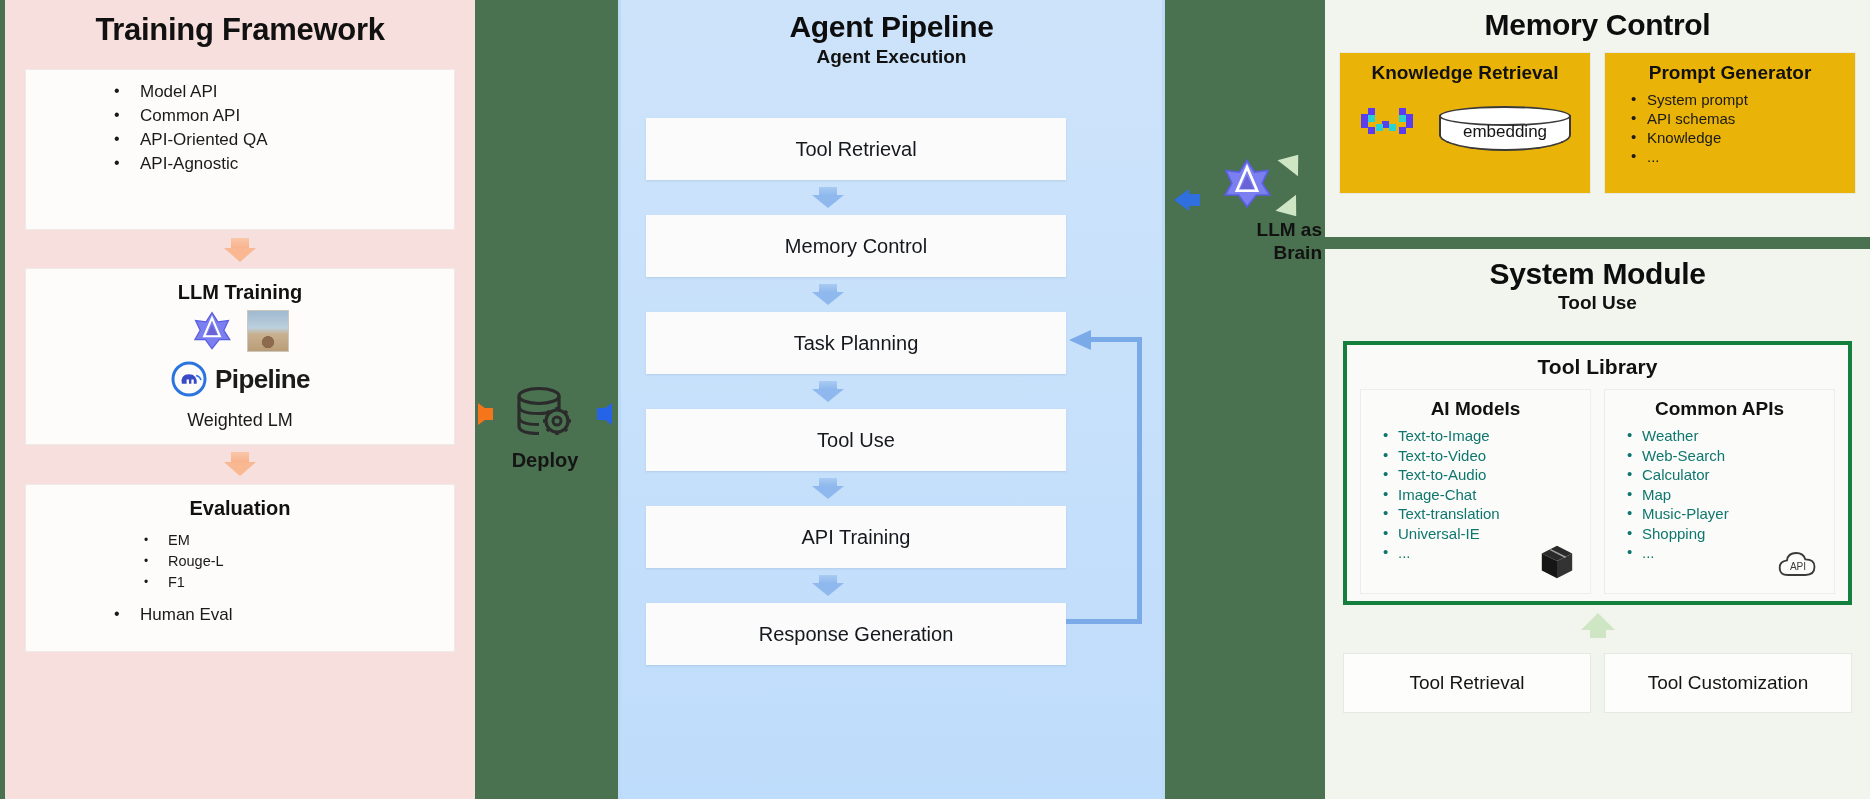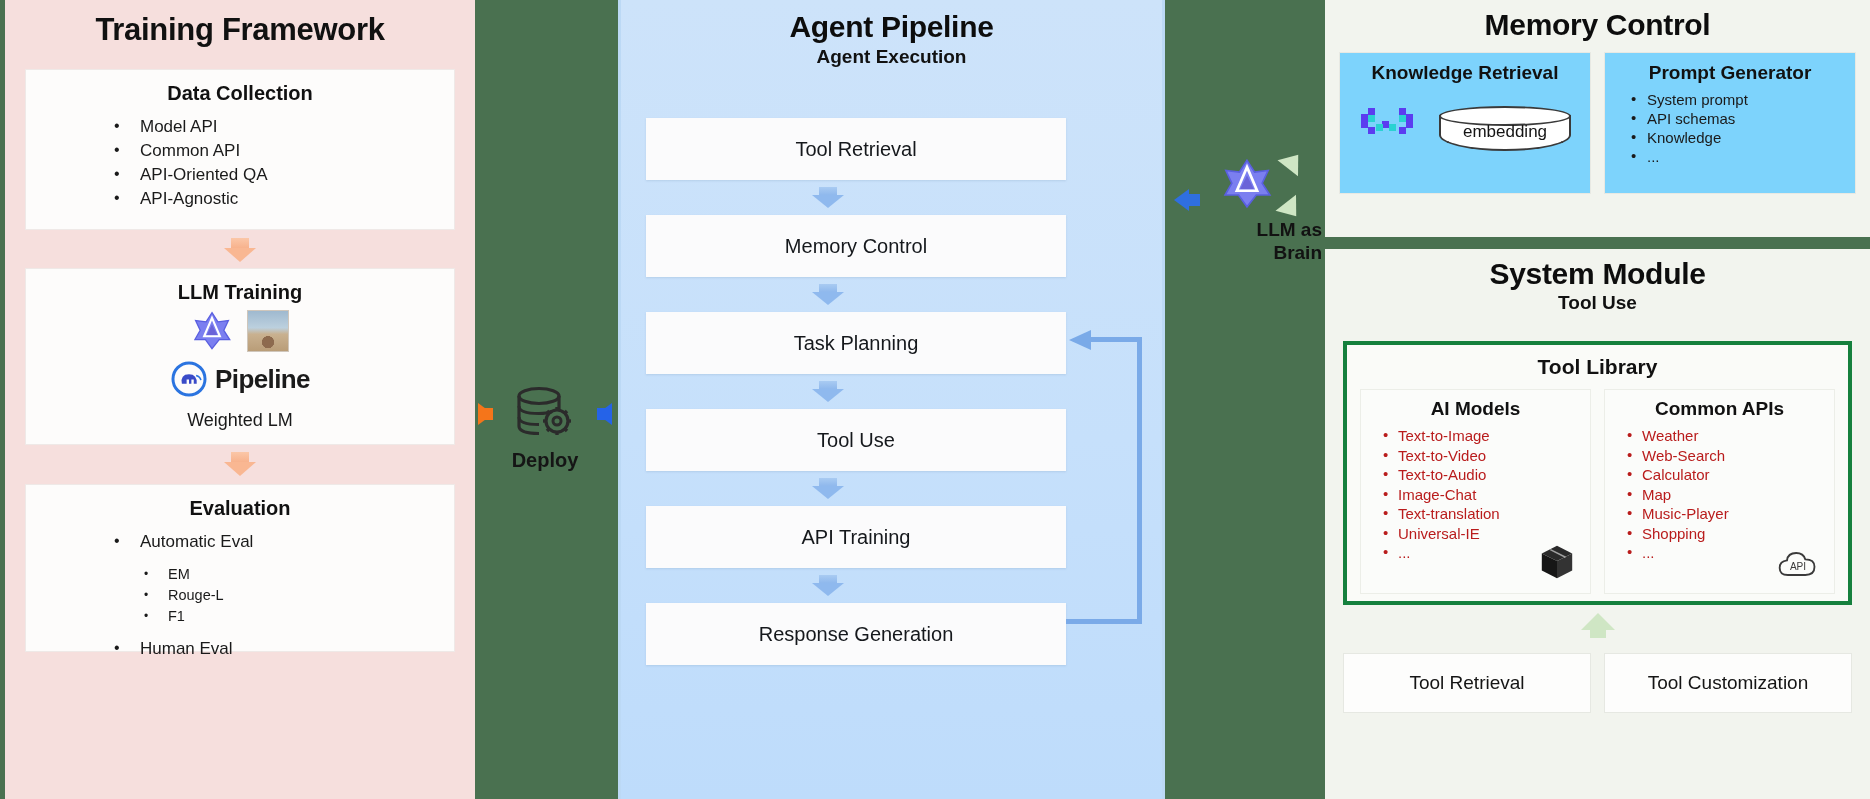--- a/index.html
+++ b/index.html
@@ -239,21 +239,21 @@
 
   
   .mc-title {
     text-align: center; font-weight: bold; font-size: 30px;
     color: #0d0d0d; padding-top: 8px; letter-spacing: -0.3px;
   }
   .mc-cards {
     display: flex; gap: 13px; padding: 10px 14px 0 14px;
   }
   .mc-card {
-    flex: 1; background: #7dd3fc; border: 1px solid #e8e9e3;
+    flex: 1; background: #eab308; border: 1px solid #e8e9e3;
     height: 142px; padding-top: 9px;
   }
   .mc-h {
     text-align: center; font-weight: bold; font-size: 19px; color: #111;
   }
   .kr-row {
     display: flex; align-items: flex-start; justify-content: center;
     gap: 24px; margin-top: 22px;
   }
   .cyl {
@@ -303,21 +303,21 @@
   .tl-cards { display: flex; gap: 13px; padding: 10px 13px 0 13px; }
   .tl-card {
     flex: 1; background: #fbfcfa; border: 1px solid #eceee8;
     height: 205px; position: relative; padding-top: 8px;
   }
   .tl-ch {
     text-align: center; font-weight: bold; font-size: 19px; color: #111;
   }
   .tl-bullets { margin: 6px 0 0 22px; }
   .tl-bullets li {
-    list-style: none; font-size: 15px; color: #b91c1c;
+    list-style: none; font-size: 15px; color: #0f766e;
     line-height: 19.5px; position: relative; padding-left: 15px;
   }
   .tl-bullets li:before {
     content: "\2022"; position: absolute; left: 0; top: -1px; font-size: 15px;
   }
   .cube {
     position: absolute; right: 14px; bottom: 12px; width: 38px; height: 38px;
   }
   .api-cloud {
     position: absolute; right: 14px; bottom: 12px; width: 44px; height: 34px;
@@ -343,21 +343,20 @@
 </style>
 </head>
 <body>
 
 <div class="stage">
 
   <div class="panel panel-training">
     <div class="tf-title">Training Framework</div>
 
     <div class="tf-card card" id="card-data">
-      <div class="card-h">Data Collection</div>
       <ul class="bullets">
         <li>Model API</li>
         <li>Common API</li>
         <li>API-Oriented QA</li>
         <li>API-Agnostic</li>
       </ul>
     </div>
 
     <div class="pink-arrow" id="arrow-data-llm">
       <div class="shaft"></div>
@@ -387,23 +386,20 @@
       <div class="weighted">Weighted LM</div>
     </div>
 
     <div class="pink-arrow" id="arrow-llm-eval">
       <div class="shaft"></div>
         <div class="head"></div>
     </div>
 
     <div class="tf-card card" id="card-eval">
       <div class="card-h">Evaluation</div>
-      <ul class="bullets">
-        <li>Automatic Eval</li>
-      </ul>
       <ul class="bullets sub">
         <li>EM</li>
         <li>Rouge-L</li>
         <li>F1</li>
       </ul>
       <ul class="bullets">
         <li>Human Eval</li>
       </ul>
     </div>
   </div>

